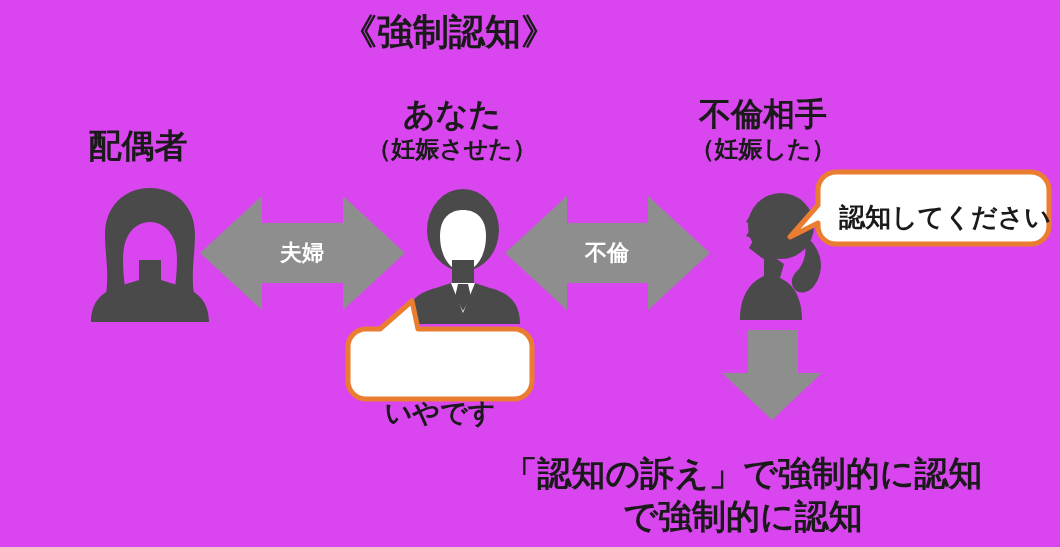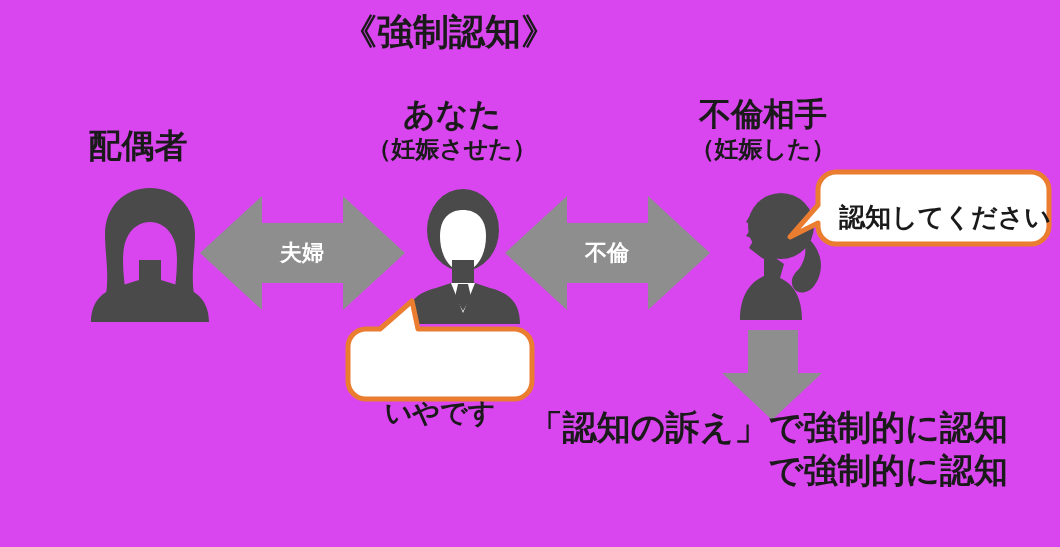--- a/index.html
+++ b/index.html
@@ -12,22 +12,22 @@
   .label-block{width:220px;text-align:center;}
   .you-block{left:342px;top:94px;}
   .partner-block{left:653px;top:94px;}
   .label-big{font-size:32px;line-height:40px;font-weight:700;color:#1a1a1a;}
   .label-small{font-size:24px;line-height:30px;font-weight:700;color:#1a1a1a;}
   .arrow-label{width:160px;text-align:center;font-size:22px;line-height:38px;
                font-weight:700;color:#ffffff;}
   .bubble-text{text-align:center;font-weight:700;color:#1a1a1a;}
   .refusal-text{left:360px;top:349px;width:160px;font-size:27px;line-height:32px;margin-top:48px;}
   .request-text{left:823px;top:201px;width:220px;font-size:26px;line-height:32px;margin-left:12px;}
-  .conclusion{left:478px;top:406px;width:530px;font-size:34px;line-height:43px;
-              font-weight:700;color:#1a1a1a;text-align:right;}
+  .conclusion{left:478px;top:452px;width:530px;font-size:34px;line-height:43px;
+              font-weight:700;color:#1a1a1a;text-align:center;}
   svg{display:block;}
 </style>
 </head>
 <body>
 
 <div class="canvas">
 
   <div class="abs title jp">《強制認知》</div>
 
   <div class="abs spouse-label jp">配偶者</div>

